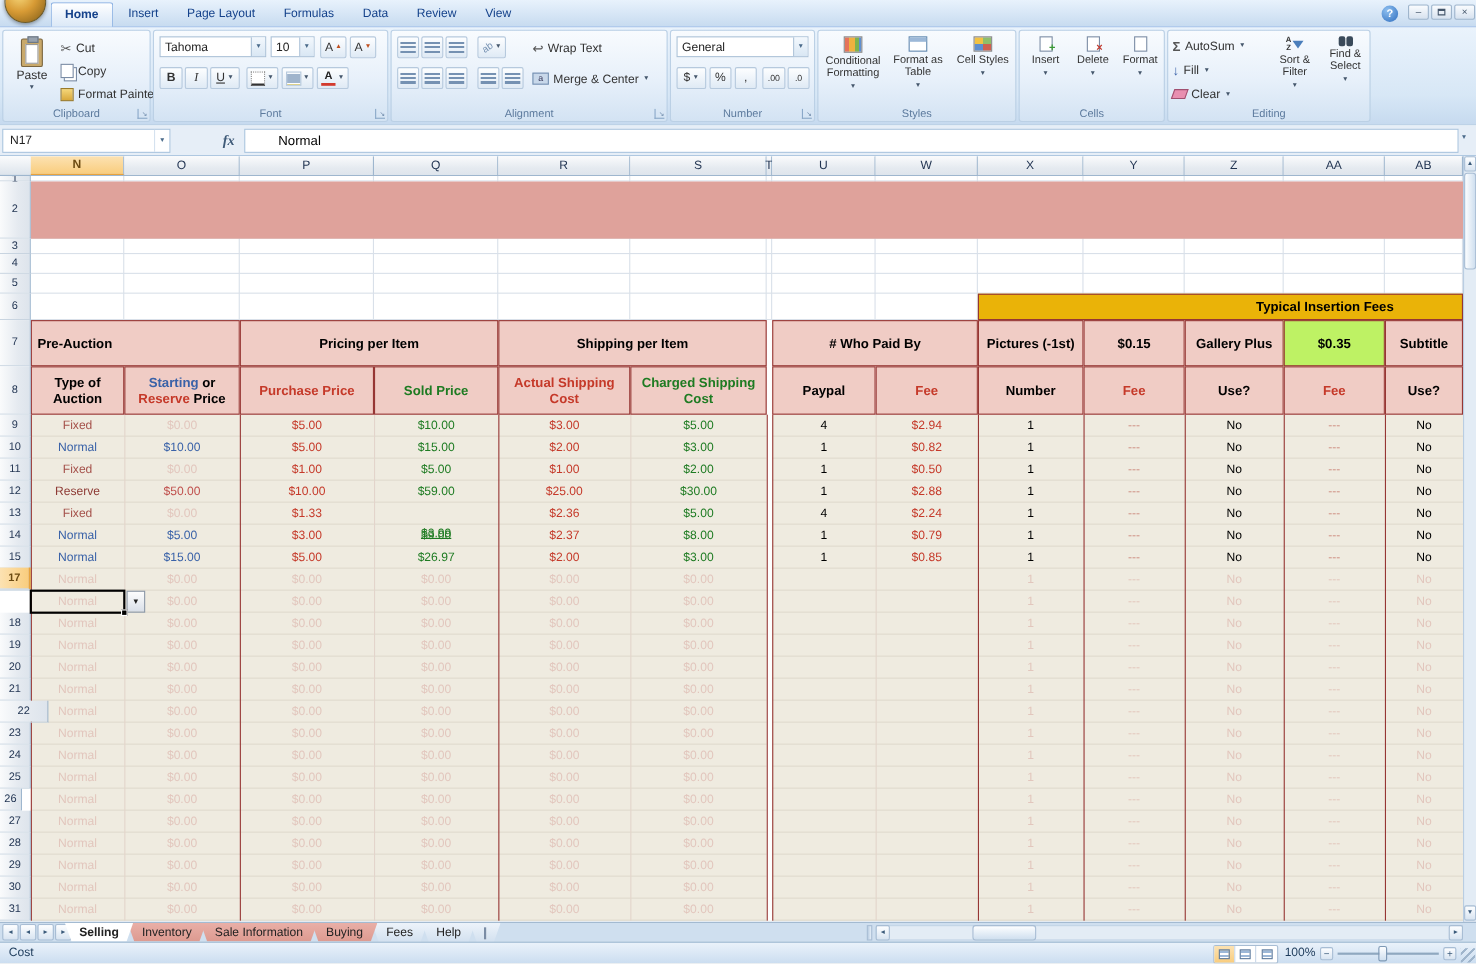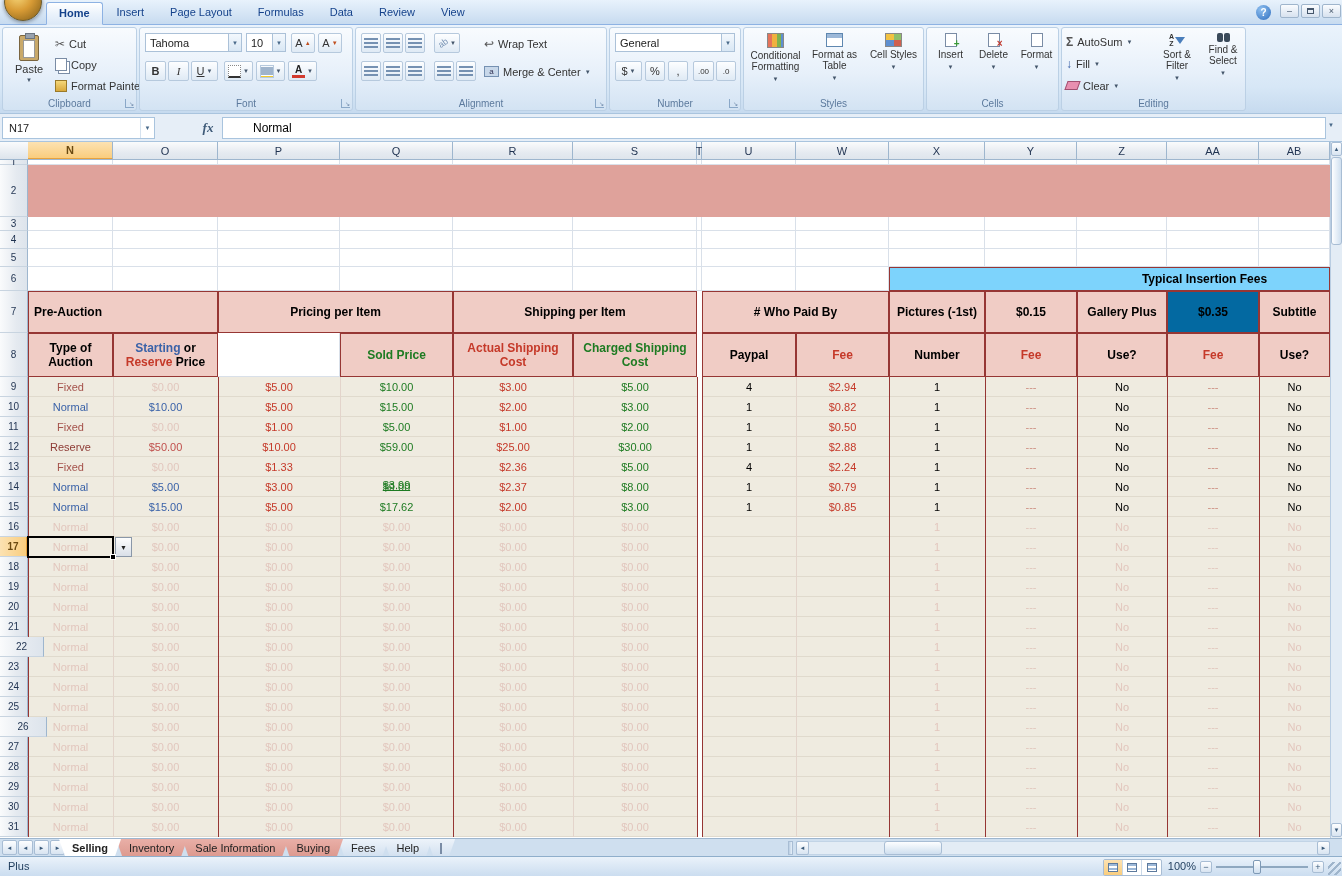--- a/index.html
+++ b/index.html
@@ -462,35 +462,38 @@
       <div class="dl-h" style="left: 28px; top: 596px; width: 1302px; height: 1px;"></div>
       <div class="dl-h" style="left: 28px; top: 616px; width: 1302px; height: 1px;"></div>
       <div class="dl-h" style="left: 28px; top: 636px; width: 1302px; height: 1px;"></div>
       <div class="dl-h" style="left: 28px; top: 656px; width: 1302px; height: 1px;"></div>
       <div class="dl-h" style="left: 28px; top: 676px; width: 1302px; height: 1px;"></div>
       <div class="dl-v" style="left: 113px; top: 217px; width: 1px; height: 460px;"></div>
       <div class="dl-v" style="left: 340px; top: 217px; width: 1px; height: 460px;"></div>
       <div class="dl-v" style="left: 573px; top: 217px; width: 1px; height: 460px;"></div>
       <div class="dl-v" style="left: 796px; top: 217px; width: 1px; height: 460px;"></div>
       <div class="tgap" style="left: 697px; top: 131px; width: 5px; height: 546px;"></div>
-      <div class="pinkcell fees-title" style="left: 889px; top: 107px; width: 441px; height: 24px; background: #7dd3fc; border: 1px solid rgb(150, 54, 52);">Typical Insertion Fees</div>
+      <div class="pinkcell fees-title" style="left: 889px; top: 107px; width: 441px; height: 24px; background: #eab308; border: 1px solid rgb(150, 54, 52);">Typical Insertion Fees</div>
       <div class="pinkcell group left" style="left: 28px; top: 131px; width: 190px; height: 42px; background: rgb(240, 204, 197); border: 1px solid rgb(150, 54, 52);">Pre-Auction</div>
       <div class="pinkcell group" style="left: 218px; top: 131px; width: 235px; height: 42px; background: rgb(240, 204, 197); border: 1px solid rgb(150, 54, 52);">Pricing per Item</div>
       <div class="pinkcell group" style="left: 702px; top: 131px; width: 187px; height: 42px; background: rgb(240, 204, 197); border: 1px solid rgb(150, 54, 52);"># Who Paid By</div>
       <div class="pinkcell group" style="left: 453px; top: 131px; width: 244px; height: 42px; background: rgb(240, 204, 197); border: 1px solid rgb(150, 54, 52);">Shipping per Item</div>
       <div class="pinkcell group" style="left: 889px; top: 131px; width: 96px; height: 42px; background: rgb(240, 204, 197); border: 1px solid rgb(150, 54, 52);">Pictures (-1st)</div>
       <div class="pinkcell group" style="left: 985px; top: 131px; width: 92px; height: 42px; background: rgb(240, 204, 197); border: 1px solid rgb(150, 54, 52);">$0.15</div>
       <div class="pinkcell group" style="left: 1077px; top: 131px; width: 90px; height: 42px; background: rgb(240, 204, 197); border: 1px solid rgb(150, 54, 52);">Gallery Plus</div>
-      <div class="pinkcell group" style="left: 1167px; top: 131px; width: 92px; height: 42px; background: #0369a1; border: 1px solid rgb(150, 54, 52);">$0.35</div>
+      <div class="pinkcell group" style="left: 1167px; top: 131px; width: 92px; height: 42px; background: #bef264; border: 1px solid rgb(150, 54, 52);">$0.35</div>
       <div class="pinkcell group" style="left: 1259px; top: 131px; width: 71px; height: 42px; background: rgb(240, 204, 197); border: 1px solid rgb(150, 54, 52);">Subtitle</div>
       <div class="pinkcell sub" style="left: 28px; top: 173px; width: 85px; height: 44px; background: rgb(240, 204, 197); border: 1px solid rgb(150, 54, 52);">
         <div style="text-align: center; width: 100%;"><span style="color: rgb(0, 0, 0);">Type of Auction</span></div>
       </div>
       <div class="pinkcell sub" style="left: 113px; top: 173px; width: 105px; height: 44px; background: rgb(240, 204, 197); border: 1px solid rgb(150, 54, 52);">
         <div style="text-align: center; width: 100%;"><span style="color: rgb(58, 98, 168);">Starting</span><span style="color: rgb(0, 0, 0);"> or </span><span style="color: rgb(197, 57, 41);">Reserve</span><span style="color: rgb(0, 0, 0);"> Price</span></div>
+      </div>
+      <div class="pinkcell sub" style="left: 218px; top: 173px; width: 122px; height: 44px; background: rgb(240, 204, 197); border: 1px solid rgb(150, 54, 52);">
+        <div style="text-align: center; width: 100%;"><span style="color: rgb(197, 57, 41);">Purchase Price</span></div>
       </div>
       <div class="pinkcell sub" style="left: 340px; top: 173px; width: 113px; height: 44px; background: rgb(240, 204, 197); border: 1px solid rgb(150, 54, 52);">
         <div style="text-align: center; width: 100%;"><span style="color: rgb(30, 123, 34);">Sold Price</span></div>
       </div>
       <div class="pinkcell sub" style="left: 453px; top: 173px; width: 120px; height: 44px; background: rgb(240, 204, 197); border: 1px solid rgb(150, 54, 52);">
         <div style="width: 100%;"><span style="color: rgb(197, 57, 41);">Actual Shipping Cost</span></div>
       </div>
       <div class="pinkcell sub" style="left: 573px; top: 173px; width: 124px; height: 44px; background: rgb(240, 204, 197); border: 1px solid rgb(150, 54, 52);">
         <div style="text-align: center; width: 100%;"><span style="color: rgb(30, 123, 34);">Charged Shipping Cost</span></div>
       </div>
@@ -599,21 +602,21 @@
       <div class="dcell" style="left: 702px; top: 317px; width: 94px; height: 20px; color: rgb(0, 0, 0);">1</div>
       <div class="dcell" style="left: 796px; top: 317px; width: 93px; height: 20px; color: rgb(197, 57, 41);">$0.79</div>
       <div class="dcell" style="left: 889px; top: 317px; width: 96px; height: 20px; color: rgb(0, 0, 0);">1</div>
       <div class="dcell" style="left: 985px; top: 317px; width: 92px; height: 20px; color: rgb(206, 145, 132);">---</div>
       <div class="dcell" style="left: 1077px; top: 317px; width: 90px; height: 20px; color: rgb(0, 0, 0);">No</div>
       <div class="dcell" style="left: 1167px; top: 317px; width: 92px; height: 20px; color: rgb(206, 145, 132);">---</div>
       <div class="dcell" style="left: 1259px; top: 317px; width: 71px; height: 20px; color: rgb(0, 0, 0);">No</div>
       <div class="dcell" style="left: 28px; top: 337px; width: 85px; height: 20px; color: rgb(58, 98, 168);">Normal</div>
       <div class="dcell" style="left: 113px; top: 337px; width: 105px; height: 20px; color: rgb(58, 98, 168);">$15.00</div>
       <div class="dcell" style="left: 218px; top: 337px; width: 122px; height: 20px; color: rgb(197, 57, 41);">$5.00</div>
-      <div class="dcell" style="left: 340px; top: 337px; width: 113px; height: 20px; color: rgb(30, 123, 34);">$17.62</div>
+      <div class="dcell" style="left: 340px; top: 337px; width: 113px; height: 20px; color: rgb(30, 123, 34);">$26.97</div>
       <div class="dcell" style="left: 453px; top: 337px; width: 120px; height: 20px; color: rgb(197, 57, 41);">$2.00</div>
       <div class="dcell" style="left: 573px; top: 337px; width: 124px; height: 20px; color: rgb(30, 123, 34);">$3.00</div>
       <div class="dcell" style="left: 702px; top: 337px; width: 94px; height: 20px; color: rgb(0, 0, 0);">1</div>
       <div class="dcell" style="left: 796px; top: 337px; width: 93px; height: 20px; color: rgb(197, 57, 41);">$0.85</div>
       <div class="dcell" style="left: 889px; top: 337px; width: 96px; height: 20px; color: rgb(0, 0, 0);">1</div>
       <div class="dcell" style="left: 985px; top: 337px; width: 92px; height: 20px; color: rgb(206, 145, 132);">---</div>
       <div class="dcell" style="left: 1077px; top: 337px; width: 90px; height: 20px; color: rgb(0, 0, 0);">No</div>
       <div class="dcell" style="left: 1167px; top: 337px; width: 92px; height: 20px; color: rgb(206, 145, 132);">---</div>
       <div class="dcell" style="left: 1259px; top: 337px; width: 71px; height: 20px; color: rgb(0, 0, 0);">No</div>
       <div class="dcell" style="left: 28px; top: 357px; width: 85px; height: 20px; color: rgb(226, 198, 189);">Normal</div>
@@ -801,30 +804,30 @@
       <div class="rh" style="left: 0px; top: 131px; width: 28px; height: 42px;">7</div>
       <div class="rh" style="left: 0px; top: 173px; width: 28px; height: 44px;">8</div>
       <div class="rh" style="left: 0px; top: 217px; width: 28px; height: 20px;">9</div>
       <div class="rh" style="left: 0px; top: 237px; width: 28px; height: 20px;">10</div>
       <div class="rh" style="left: 0px; top: 257px; width: 28px; height: 20px;">11</div>
       <div class="rh" style="left: 0px; top: 277px; width: 28px; height: 20px;">12</div>
       <div class="rh" style="left: 0px; top: 297px; width: 28px; height: 20px;">13</div>
       <div class="rh" style="left: 0px; top: 317px; width: 28px; height: 20px;">14</div>
       <div class="rh" style="left: 0px; top: 337px; width: 28px; height: 20px;">15</div>
       <div class="rh" style="left: 0px; top: 357px; width: 28px; height: 20px;">16</div>
-      <div class="rh sel" style="left: 0px; top: 377px; width: 28px; height: 20px;">17</div>
+      <div class="rh sel" style="left: 0px; top: 356px; width: 28px; height: 20px;">17</div>
       <div class="rh" style="left: 0px; top: 397px; width: 28px; height: 20px;">18</div>
       <div class="rh" style="left: 0px; top: 417px; width: 28px; height: 20px;">19</div>
       <div class="rh" style="left: 0px; top: 437px; width: 28px; height: 20px;">20</div>
       <div class="rh" style="left: 0px; top: 457px; width: 28px; height: 20px;">21</div>
       <div class="rh" style="left: 0px; top: 477px; width: 44px; height: 20px;">22</div>
       <div class="rh" style="left: 0px; top: 497px; width: 28px; height: 20px;">23</div>
       <div class="rh" style="left: 0px; top: 517px; width: 28px; height: 20px;">24</div>
       <div class="rh" style="left: 0px; top: 537px; width: 28px; height: 20px;">25</div>
-      <div class="rh" style="left: 0px; top: 557px; width: 47px; height: 20px;">26</div>
+      <div class="rh" style="left: 0px; top: 557px; width: 20px; height: 20px;">26</div>
       <div class="rh" style="left: 0px; top: 577px; width: 28px; height: 20px;">27</div>
       <div class="rh" style="left: 0px; top: 597px; width: 28px; height: 20px;">28</div>
       <div class="rh" style="left: 0px; top: 617px; width: 28px; height: 20px;">29</div>
       <div class="rh" style="left: 0px; top: 637px; width: 28px; height: 20px;">30</div>
       <div class="rh" style="left: 0px; top: 657px; width: 28px; height: 20px;">31</div>
       <div class="selbox" style="left: 27px; top: 376px; width: 87px; height: 22px;"></div>
       <div class="celldd" style="left: 115px; top: 377px; width: 17px; height: 20px;">▼</div>
       <div class="fillhandle" style="left: 110px; top: 394px; width: 6px; height: 6px;"></div>
     </div>
 
@@ -867,21 +870,21 @@
     <div class="hsbtn" style="left:796px">
         <span>◄</span>
       </div>
     <div class="hthumb"></div>
     <div class="hsbtn" style="left:1317px">
         <span>►</span>
       </div>
   </div>
 
   <div class="statusbar">
-    <div class="ready">Plus</div>
+    <div class="ready">Cost</div>
     <div class="views">
       <div class="vb on">
           <span class="vbg"></span>
         </div>
       <div class="vb">
           <span class="vbg"></span>
         </div>
       <div class="vb">
           <span class="vbg"></span>
         </div>

